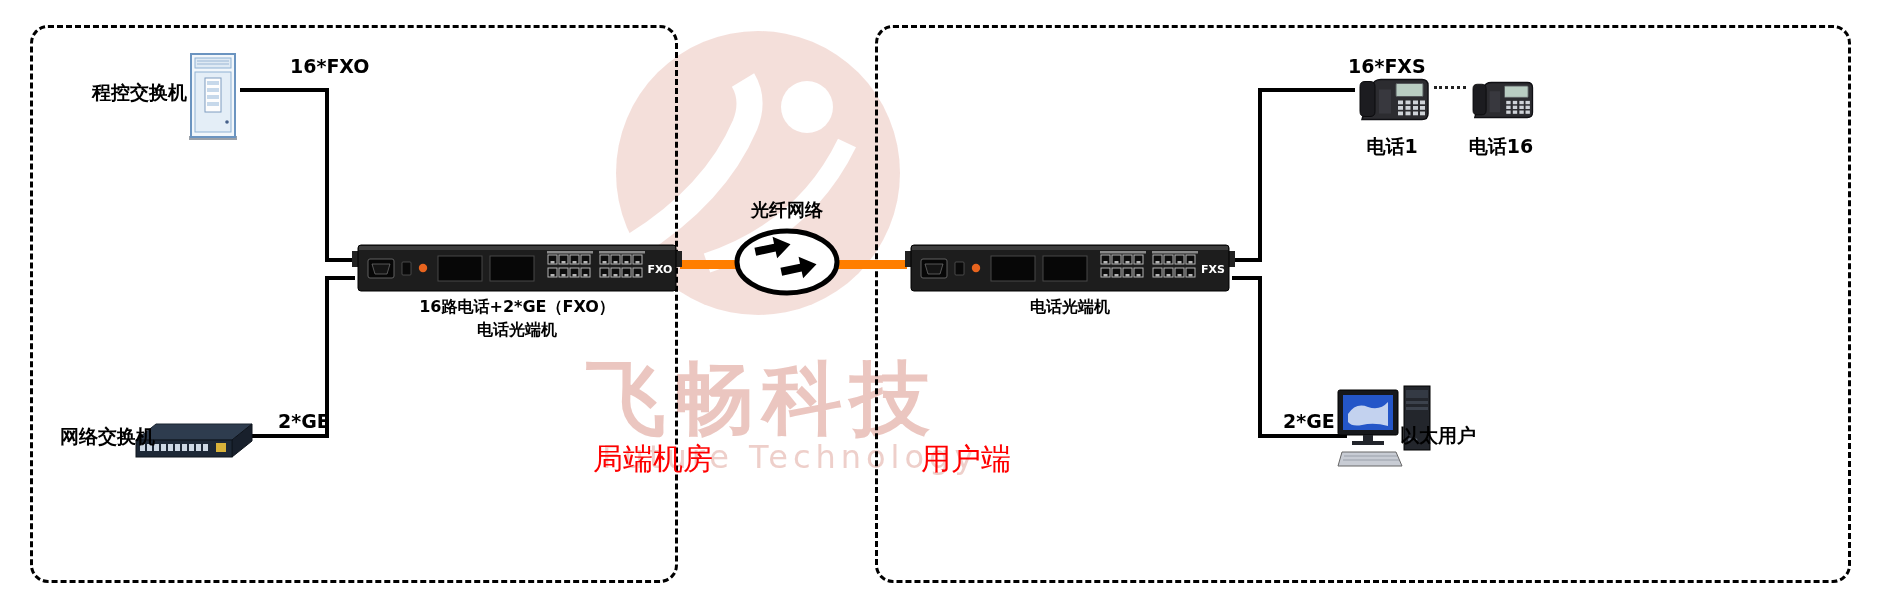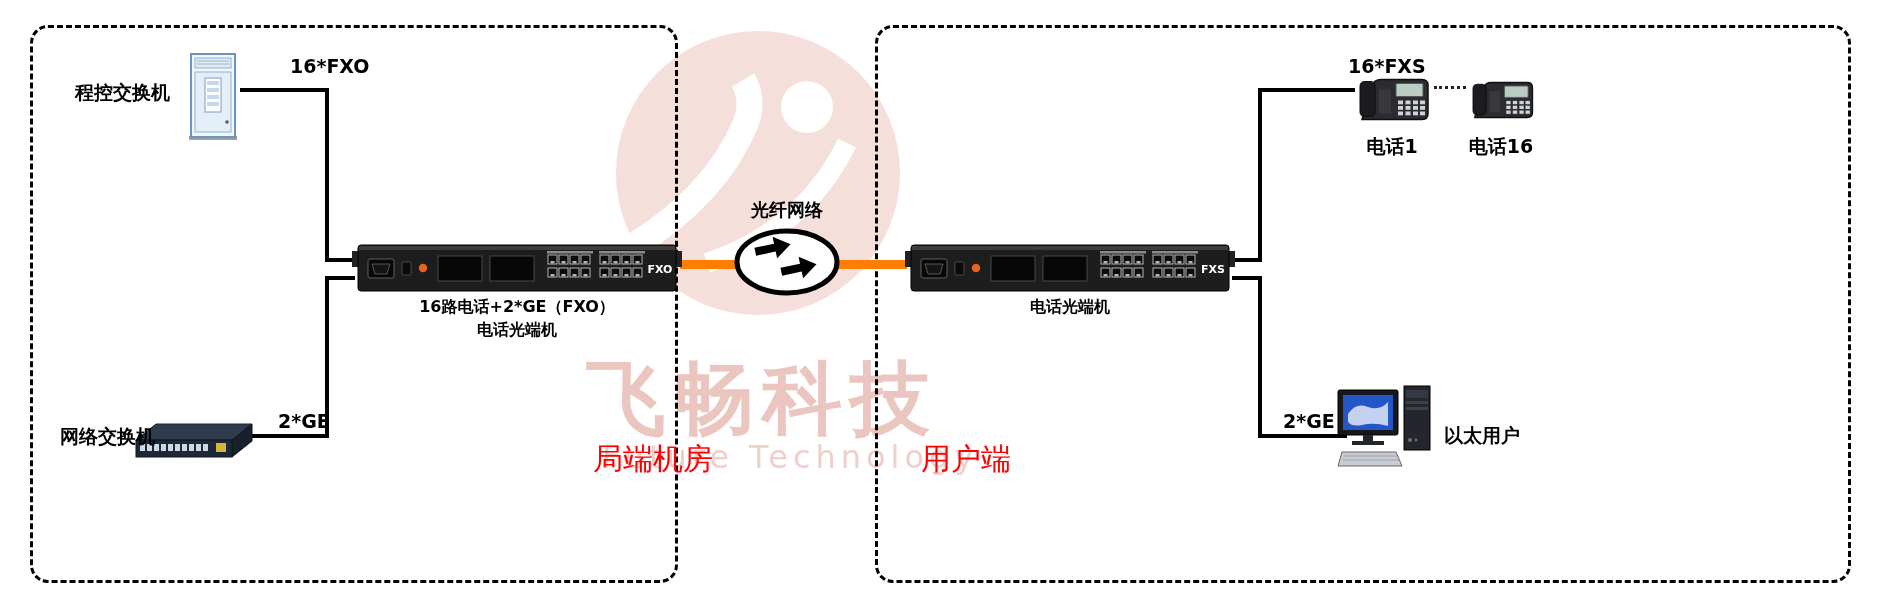--- a/index.html
+++ b/index.html
@@ -142,21 +142,21 @@
     <line x1="12" y1="9" x2="44" y2="9" stroke="#9ab6d4" stroke-width="1"></line>
     <line x1="12" y1="12" x2="44" y2="12" stroke="#9ab6d4" stroke-width="1"></line>
     <rect x="10" y="20" width="36" height="60" fill="#e4eef7" stroke="#8fb2d4" stroke-width="1"></rect>
     <rect x="20" y="26" width="16" height="34" fill="#fdfdfd" stroke="#7e9cc0" stroke-width="1"></rect>
     <rect x="22" y="29" width="12" height="4" fill="#c6d8ea"></rect>
     <rect x="22" y="36" width="12" height="4" fill="#c6d8ea"></rect>
     <rect x="22" y="43" width="12" height="4" fill="#c6d8ea"></rect>
     <rect x="22" y="50" width="12" height="4" fill="#c6d8ea"></rect>
     <circle cx="42" cy="70" r="1.8" fill="#46608a"></circle>
   </svg>
-  <div class="lbl" style="left:75px;top:80px;">程控交换机</div>
+  <div class="lbl" style="left:92px;top:80px;">程控交换机</div>
 
   <svg class="dev" style="left:130px;top:410px;width:126px;height:54px;" viewBox="0 0 126 54">
     <polygon points="6,30 26,14 122,14 102,30" fill="#2e3c4e" stroke="#1a2430" stroke-width="1"></polygon>
     <polygon points="102,30 122,14 122,31 102,47" fill="#18202c" stroke="#0e141c" stroke-width="1"></polygon>
     <rect x="6" y="30" width="96" height="17" fill="#1d2836" stroke="#0e141c" stroke-width="1"></rect>
     <g fill="#cdd8e4">
       <rect x="10" y="34" width="5" height="7"></rect>
         <rect x="17" y="34" width="5" height="7"></rect>
       <rect x="24" y="34" width="5" height="7"></rect>
         <rect x="31" y="34" width="5" height="7"></rect>
@@ -245,15 +245,15 @@
       <path d="M12 34 Q20 22 32 27 Q44 31 52 22 L52 46 Q38 42 26 45 Q16 47 12 42 Z" fill="#dfe8f6" opacity="0.85"></path>
       <rect x="27" y="55" width="10" height="6" fill="#22252b"></rect>
       <rect x="16" y="61" width="32" height="4" fill="#22252b"></rect>
     </g>
     <g>
       <polygon points="6,72 60,72 66,86 2,86" fill="#c8ccd4" stroke="#666"></polygon>
       <line x1="8" y1="76" x2="61" y2="76" stroke="#9aa0aa" stroke-width="1.2"></line>
       <line x1="7" y1="80" x2="63" y2="80" stroke="#9aa0aa" stroke-width="1.2"></line>
     </g>
   </svg>
-  <div class="lbl" style="left:1444px;top:423px;">以太用户</div>
+  <div class="lbl" style="left:1400px;top:423px;">以太用户</div>
 
 </div>
 
 </body></html>

